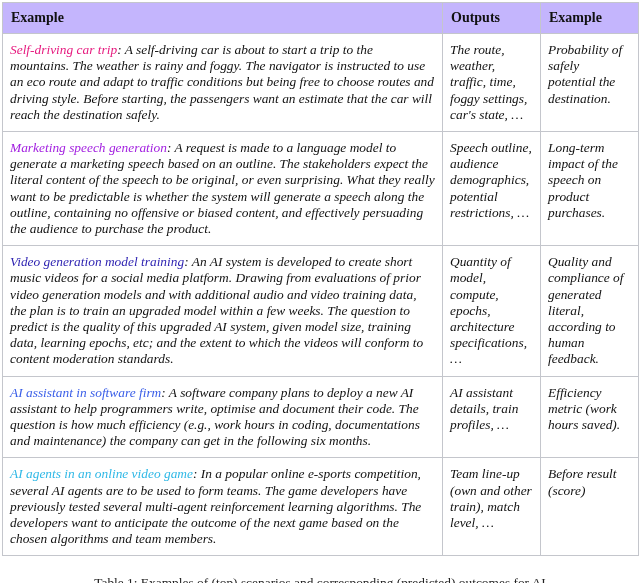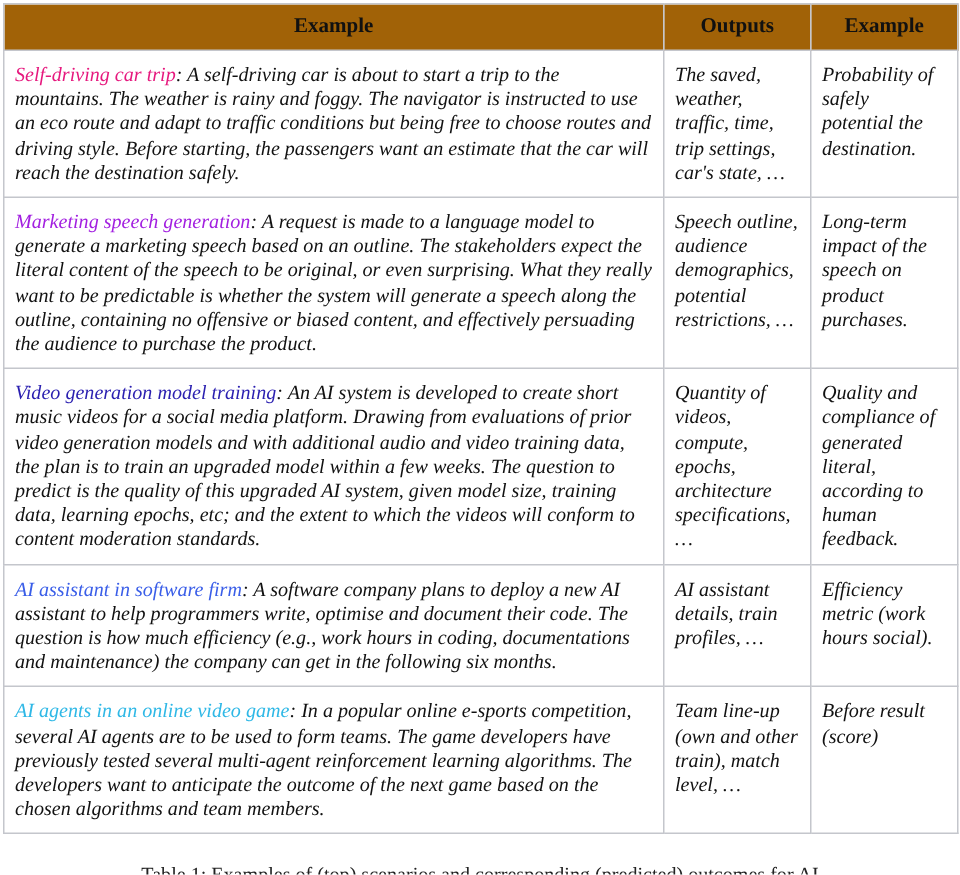--- a/index.html
+++ b/index.html
@@ -25,27 +25,26 @@
       font-size: 13.4px;
       line-height: 16.2px;
     }
     table.scenario-table th,
     table.scenario-table td {
       border: 1px solid #c4c6cc;
       vertical-align: top;
       text-align: left;
     }
     table.scenario-table th {
-      background: #a16207;
+      background: #c4b5fd;
       font-weight: bold;
       font-style: normal;
       font-size: 14px;
       padding: 7px 8px 6px 8px;
       height: 17px;
-      text-align: center;
     }
     table.scenario-table td {
       padding: 8px 8px 8px 7px;
       font-style: italic;
     }
     td.example-cell {
       text-align: justify;
       padding-right: 7px !important;
     }
     col.col-example { width: 440px; }
@@ -77,37 +76,37 @@
   <thead>
     <tr>
       <th>Example</th>
       <th>Outputs</th>
       <th>Example</th>
     </tr>
   </thead>
   <tbody>
     <tr>
       <td class="example-cell"><span class="scenario-title" style="color: rgb(230, 25, 126);">Self-driving car trip</span><span>: A self-driving car is about to start a trip to the mountains. The weather is rainy and foggy. The navigator is instructed to use an eco route and adapt to traffic conditions but being free to choose routes and driving style. Before starting, the passengers want an estimate that the car will reach the destination safely.</span></td>
-      <td>The saved, weather, traffic, time, trip settings, car's state, …</td>
+      <td>The route, weather, traffic, time, foggy settings, car's state, …</td>
       <td>Probability of safely potential the destination.</td>
     </tr>
     <tr>
       <td class="example-cell"><span class="scenario-title" style="color: rgb(162, 31, 224);">Marketing speech generation</span><span>: A request is made to a language model to generate a marketing speech based on an outline. The stakeholders expect the literal content of the speech to be original, or even surprising. What they really want to be predictable is whether the system will generate a speech along the outline, containing no offensive or biased content, and effectively persuading the audience to purchase the product.</span></td>
       <td>Speech outline, audience demographics, potential restrictions, …</td>
       <td>Long-term impact of the speech on product purchases.</td>
     </tr>
     <tr>
       <td class="example-cell"><span class="scenario-title" style="color: rgb(42, 31, 176);">Video generation model training</span><span>: An AI system is developed to create short music videos for a social media platform. Drawing from evaluations of prior video generation models and with additional audio and video training data, the plan is to train an upgraded model within a few weeks. The question to predict is the quality of this upgraded AI system, given model size, training data, learning epochs, etc; and the extent to which the videos will conform to content moderation standards.</span></td>
-      <td>Quantity of videos, compute, epochs, architecture specifications, …</td>
+      <td>Quantity of model, compute, epochs, architecture specifications, …</td>
       <td>Quality and compliance of generated literal, according to human feedback.</td>
     </tr>
     <tr>
       <td class="example-cell"><span class="scenario-title" style="color: rgb(58, 94, 232);">AI assistant in software firm</span><span>: A software company plans to deploy a new AI assistant to help programmers write, optimise and document their code. The question is how much efficiency (e.g., work hours in coding, documentations and maintenance) the company can get in the following six months.</span></td>
       <td>AI assistant details, train profiles, …</td>
-      <td>Efficiency metric (work hours social).</td>
+      <td>Efficiency metric (work hours saved).</td>
     </tr>
     <tr>
       <td class="example-cell"><span class="scenario-title" style="color: rgb(47, 184, 230);">AI agents in an online video game</span><span>: In a popular online e-sports competition, several AI agents are to be used to form teams. The game developers have previously tested several multi-agent reinforcement learning algorithms. The developers want to anticipate the outcome of the next game based on the chosen algorithms and team members.</span></td>
       <td>Team line-up (own and other train), match level, …</td>
       <td>Before result (score)</td>
     </tr>
   </tbody>
 </table>
 
 <div class="caption">Table 1: Examples of (top) scenarios and corresponding (predicted) outcomes for AI</div>

